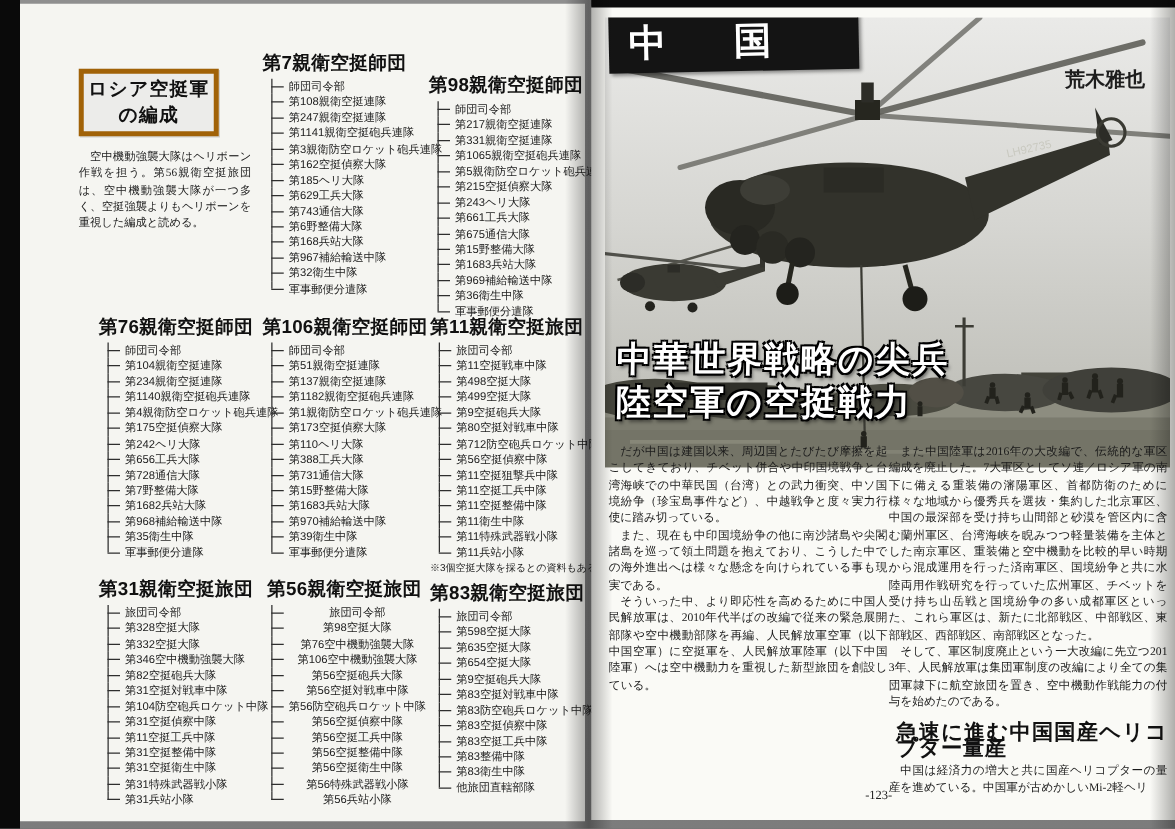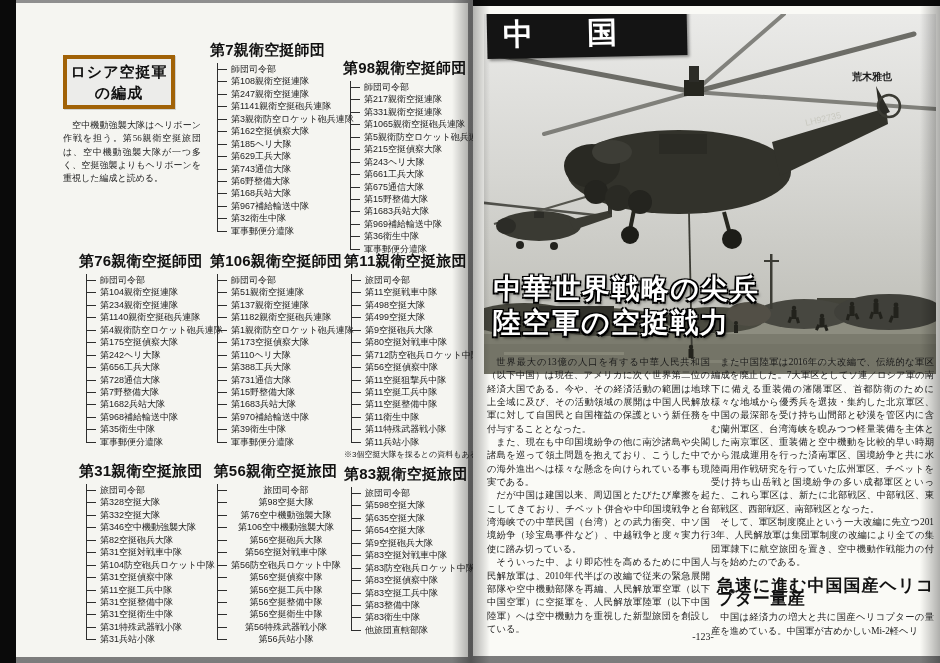--- a/index.html
+++ b/index.html
@@ -41,21 +41,21 @@
 
   
   .photo { position:absolute; left:11px; top:9px; width:452px; height:360px; overflow:hidden;
       background:linear-gradient(180deg,#eaeae8 0%, #d6d6d2 45%, #c4c4be 78%, #b5b5ad 100%); }
   .photo svg { position:absolute; left:0; top:0; }
   .banner { position:absolute; left:3px; top:-5px; width:200px; height:48px; background:#141414;
       transform:rotate(-1.2deg); display:flex; align-items:center; padding-left:16px; z-index:4;
       box-shadow:2px 2px 3px rgba(0,0,0,.4); }
   .banner span { font-family:"Liberation Serif", serif; font-weight:bold; font-size:30px;
       color:#ffffff; letter-spacing:12px; }
-  .author { position:absolute; left:368px; top:56px; font-size:10px; font-weight:bold; color:#1d1d1d; z-index:4; }
+  .author { position:absolute; left:368px; top:40px; font-size:16px; font-weight:bold; color:#1d1d1d; z-index:4; }
   .headline { position:absolute; left:9px; top:258px; z-index:4; transform:skewX(-1deg); }
   .headline div { font-family:"Liberation Serif", serif; font-weight:bold; font-size:28px;
       line-height:34px; color:#fff; letter-spacing:1.5px; white-space:nowrap;
       text-shadow:-1.5px -1.5px 0 #000, 1.5px -1.5px 0 #000, -1.5px 1.5px 0 #000,
                    1.5px 1.5px 0 #000, 0 0 2px #000, 2px 3px 3px rgba(0,0,0,.55); }
 
   
   .col { position:absolute; top:351px; width:223px; font-family:"Liberation Serif", serif;
       font-size:9.3px; line-height:13.35px; text-align:justify; color:#1a1a1a; word-break:break-all; }
   .col p { text-indent:1em; }
@@ -343,23 +343,22 @@
         <span>中　国</span>
       </div>
       <div class="author">荒木雅也</div>
       <div class="headline">
         <div>中華世界戦略の尖兵</div>
         <div>陸空軍の空挺戦力</div>
       </div>
     </div>
 
     <div id="col1" class="col">
-        <p>世界最大の13億の人口を有する中華人民共和国（以下中国）は現在、アメリカに次ぐ世界第二位の経済大国である。今や、その経済活動の範囲は地球上全域に及び、その活動領域の展開は中国人民解放軍に対して自国民と自国権益の保護という新任務を付与することとなった。</p>
+        <p>だが中国は建国以来、周辺国とたびたび摩擦を起こしてきており、チベット併合や中印国境戦争と台湾海峡での中華民国（台湾）との武力衝突、中ソ国境紛争（珍宝島事件など）、中越戦争と度々実力行使に踏み切っている。</p>
         <p>また、現在も中印国境紛争の他に南沙諸島や尖閣諸島を巡って領土問題を抱えており、こうした中での海外進出へは様々な懸念を向けられている事も現実である。</p>
-        <p>だが中国は建国以来、周辺国とたびたび摩擦を起こしてきており、チベット併合や中印国境戦争と台湾海峡での中華民国（台湾）との武力衝突、中ソ国境紛争（珍宝島事件など）、中越戦争と度々実力行使に踏み切っている。</p>
         <p>そういった中、より即応性を高めるために中国人民解放軍は、2010年代半ばの改編で従来の緊急展開部隊や空中機動部隊を再編、人民解放軍空軍（以下中国空軍）に空挺軍を、人民解放軍陸軍（以下中国陸軍）へは空中機動力を重視した新型旅団を創設している。</p>
       </div>
     <div id="col2" class="col">
       <div id="col2-pre">
           <p>また中国陸軍は2016年の大改編で、伝統的な軍区編成を廃止した。7大軍区としてソ連／ロシア軍の南下に備える重装備の瀋陽軍区、首都防衛のために様々な地域から優秀兵を選抜・集約した北京軍区、中国の最深部を受け持ち山間部と砂漠を管区内に含む蘭州軍区、台湾海峡を睨みつつ軽量装備を主体とした南京軍区、重装備と空中機動を比較的早い時期から混成運用を行った済南軍区、国境紛争と共に水陸両用作戦研究を行っていた広州軍区、チベットを受け持ち山岳戦と国境紛争の多い成都軍区といった、これら軍区は、新たに北部戦区、中部戦区、東部戦区、西部戦区、南部戦区となった。</p>
           <p>そして、軍区制度廃止という一大改編に先立つ2013年、人民解放軍は集団軍制度の改編により全ての集団軍隷下に航空旅団を置き、空中機動作戦能力の付与を始めたのである。</p>
         </div>
       <h3 class="section-heading">急速に進む中国国産ヘリコプター量産</h3>
       <div id="col2-post">
           <p>中国は経済力の増大と共に国産ヘリコプターの量産を進めている。中国軍が古めかしいMi-2軽ヘリ</p>

